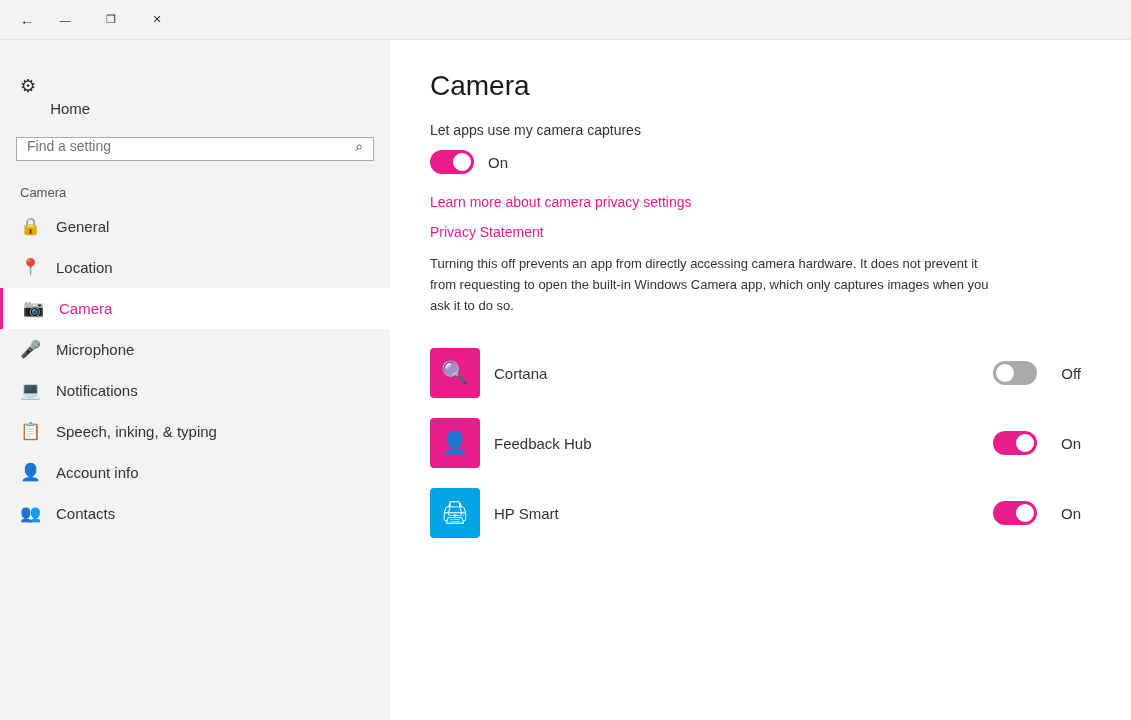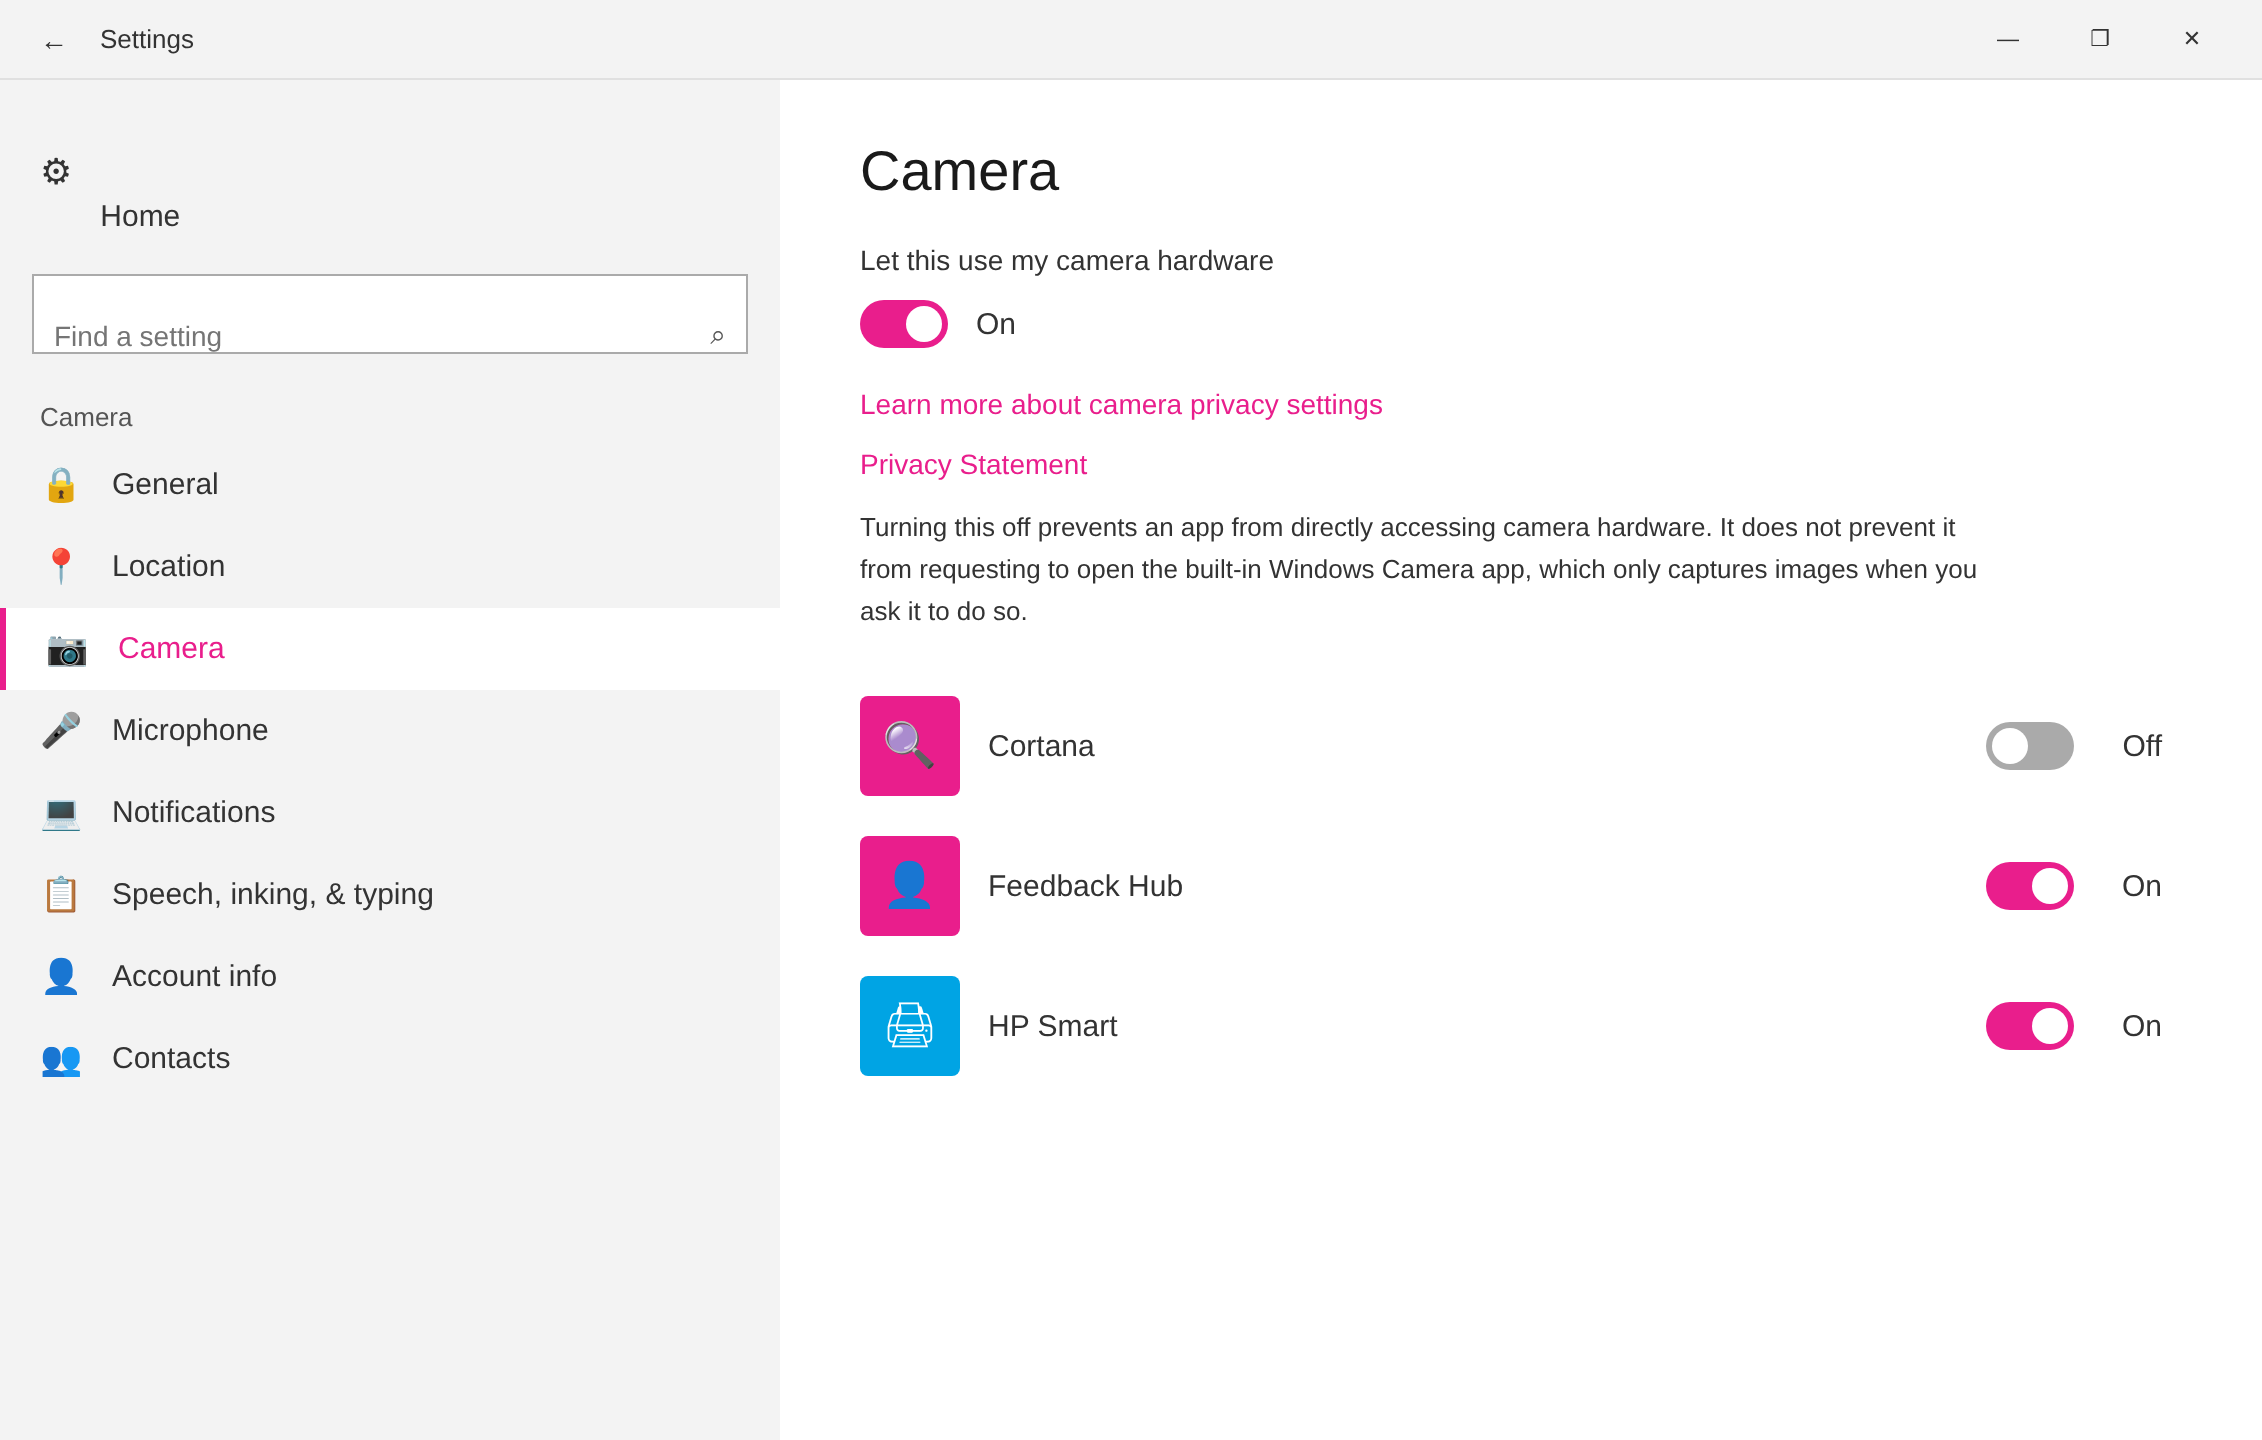--- a/index.html
+++ b/index.html
@@ -76,24 +76,24 @@
       padding: 14px 20px;
       cursor: pointer;
       gap: 14px;
     }
     .sidebar-home-icon { font-size: 18px; color: #333; }
     .sidebar-home-label { font-size: 15px; color: #333; margin-top: 46px; }
 
     .search-box {
       margin: 6px 16px 16px 16px;
       display: flex;
-      align-items: flex-end;
+      align-items: flex-start;
       border: 1px solid #aaa;
       background: #fff;
-      height: 40px;
+      height: 24px;
       padding: 0 10px;
     }
     .search-input {
       border: none;
       outline: none;
       flex: 1;
       font-size: 14px;
       color: #666;
       background: transparent;
     }
@@ -243,21 +243,20 @@
     }
     .app-toggle-label { font-size: 15px; color: #333; }
   </style>
 </head>
 <body>
 
 <div class="titlebar">
   <div class="titlebar-back">
     <span>←</span>
   </div>
-  <span class="titlebar-title">Settings</span>
   <div class="titlebar-controls">
     <div class="titlebar-btn">
       <span>—</span>
     </div>
     <div class="titlebar-btn">
       <span>❐</span>
     </div>
     <div class="titlebar-btn close">
       <span>✕</span>
     </div>
@@ -314,21 +313,21 @@
           <span class="nav-label">Contacts</span>
         </div>
       </div>
 
   </div>
 
   <div class="content">
 
     <h1 class="page-title">Camera</h1>
 
-    <div class="section-label">Let this use my camera hardware</div>
+    <div class="section-label">Let apps use my camera captures</div>
 
     <div class="toggle-row">
       <div class="toggle">
         <div class="toggle-track">
           <div class="toggle-thumb"></div>
         </div>
       </div>
       <span class="toggle-label">On</span>
     </div>
 

